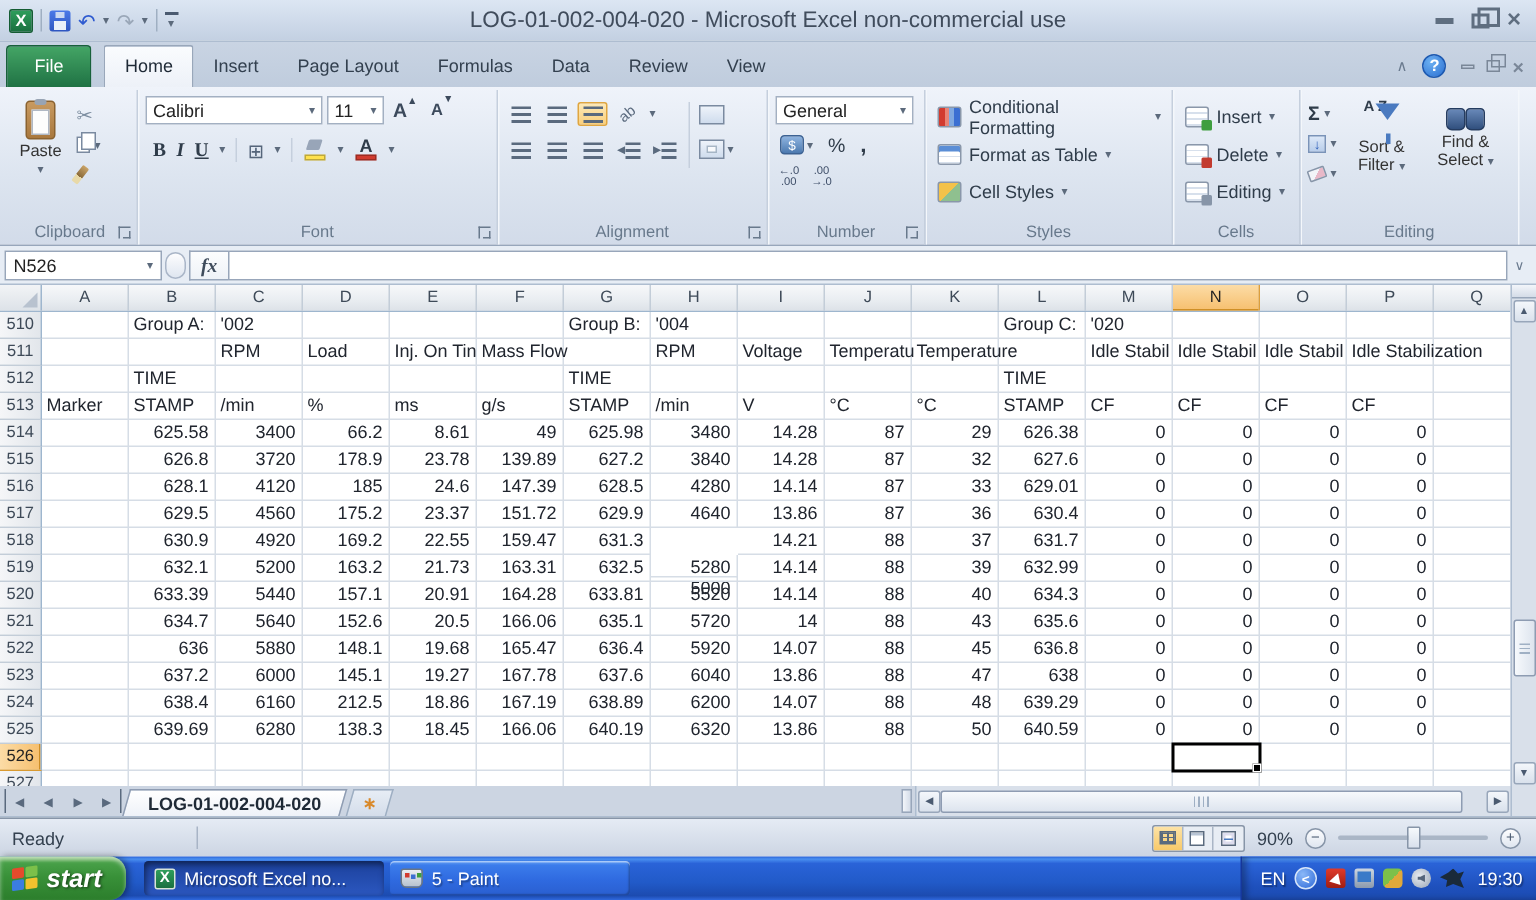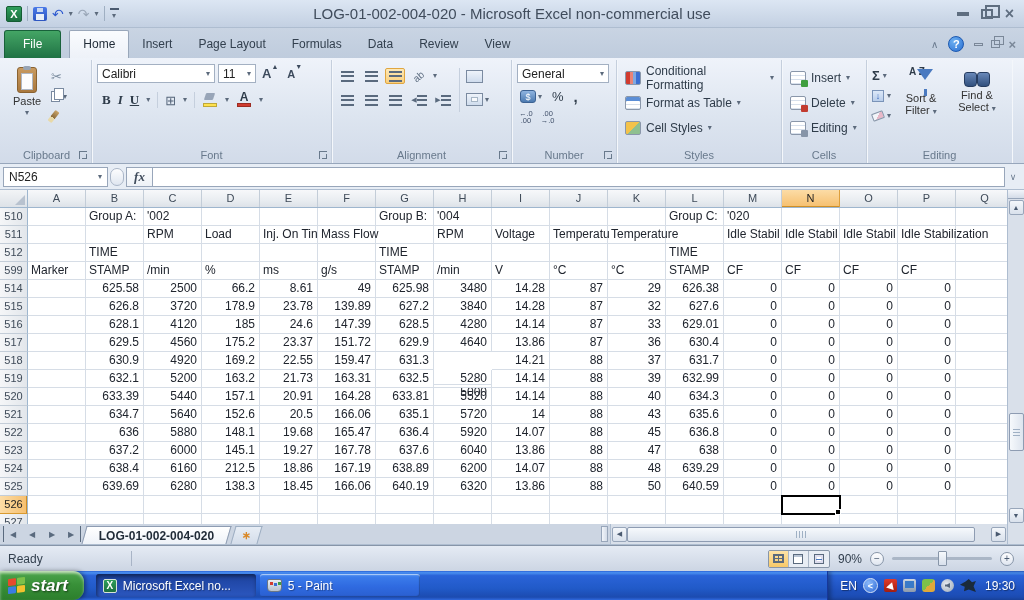--- a/index.html
+++ b/index.html
@@ -592,21 +592,21 @@
           <div class="cell" style="width: 58px;"></div>
           <div class="cell" style="width: 58px;"></div>
           <div class="cell" style="width: 58px;">TIME</div>
           <div class="cell" style="width: 58px;"></div>
           <div class="cell" style="width: 58px;"></div>
           <div class="cell" style="width: 58px;"></div>
           <div class="cell" style="width: 58px;"></div>
           <div class="cell" style="width: 58px;"></div>
         </div>
         <div class="grow">
-          <div class="rowh">599</div>
+          <div class="rowh">513</div>
           <div class="cell" style="width: 58px;">Marker</div>
           <div class="cell" style="width: 58px;">STAMP</div>
           <div class="cell" style="width: 58px;">/min</div>
           <div class="cell" style="width: 58px;">%</div>
           <div class="cell" style="width: 58px;">ms</div>
           <div class="cell" style="width: 58px;">g/s</div>
           <div class="cell" style="width: 58px;">STAMP</div>
           <div class="cell" style="width: 58px;">/min</div>
           <div class="cell" style="width: 58px;">V</div>
           <div class="cell" style="width: 58px;">°C</div>
@@ -615,21 +615,21 @@
           <div class="cell" style="width: 58px;">CF</div>
           <div class="cell" style="width: 58px;">CF</div>
           <div class="cell" style="width: 58px;">CF</div>
           <div class="cell" style="width: 58px;">CF</div>
           <div class="cell" style="width: 58px;"></div>
         </div>
         <div class="grow">
           <div class="rowh">514</div>
           <div class="cell" style="width: 58px;"></div>
           <div class="cell num" style="width: 58px;">625.58</div>
-          <div class="cell num" style="width: 58px;">2500</div>
+          <div class="cell num" style="width: 58px;">3400</div>
           <div class="cell num" style="width: 58px;">66.2</div>
           <div class="cell num" style="width: 58px;">8.61</div>
           <div class="cell num" style="width: 58px;">49</div>
           <div class="cell num" style="width: 58px;">625.98</div>
           <div class="cell num" style="width: 58px;">3480</div>
           <div class="cell num" style="width: 58px;">14.28</div>
           <div class="cell num" style="width: 58px;">87</div>
           <div class="cell num" style="width: 58px;">29</div>
           <div class="cell num" style="width: 58px;">626.38</div>
           <div class="cell num" style="width: 58px;">0</div>

